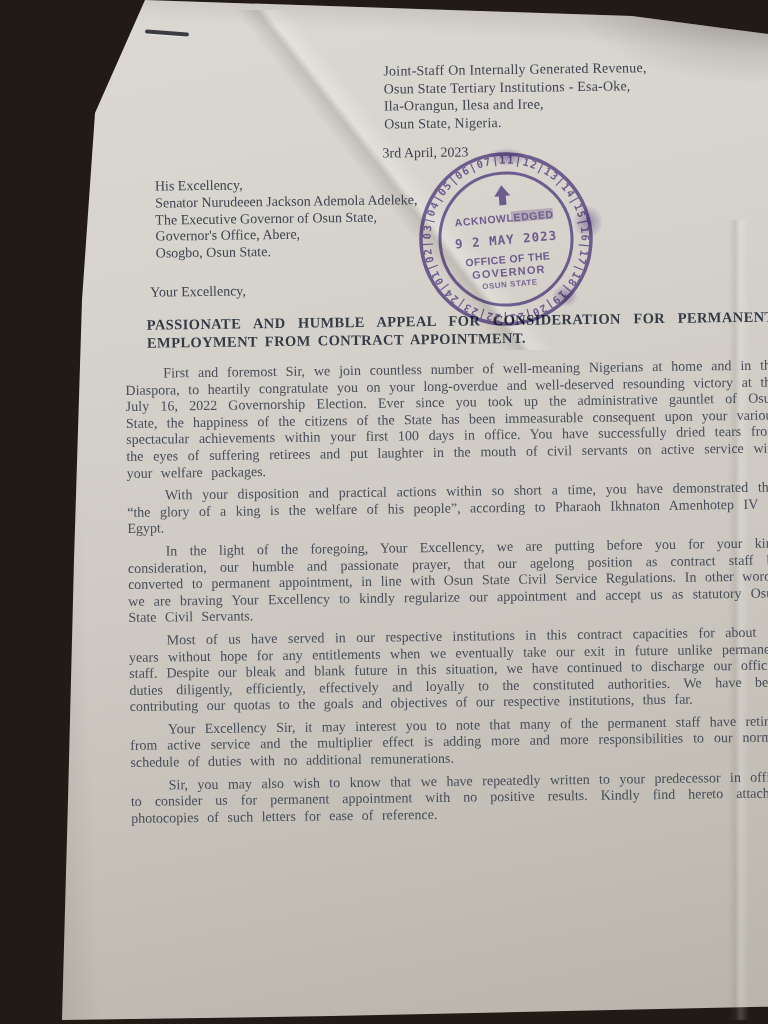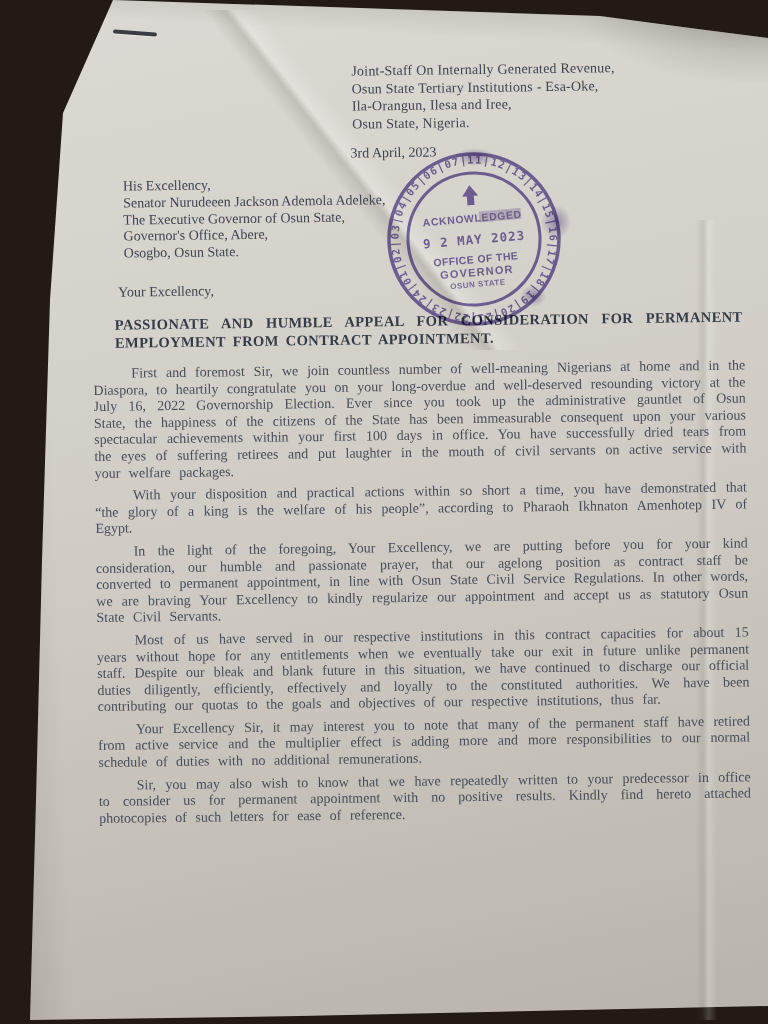--- a/index.html
+++ b/index.html
@@ -69,21 +69,21 @@
     position:absolute;border-radius:50%;pointer-events:none;mix-blend-mode:multiply;
     background:radial-gradient(closest-side, rgba(110,88,167,.55), rgba(110,88,167,0));
   }
   .blot-1{left:541px;top:205px;width:30px;height:34px;}
   .blot-2{left:520px;top:285px;width:26px;height:22px;}
   .blot-3{left:455px;top:148px;width:40px;height:18px;}
 </style>
 </head>
 <body>
 
-<div style="position:absolute;inset:0;">
+<div style="position:absolute;inset:0;margin-left:32px;">
 
   <div class="paper"></div>
   <div class="crease-diagonal"></div>
   <div class="crease-vertical"></div>
   <div class="edge-shade"></div>
   <div class="staple"></div>
 
   <div class="letter">
 
     <div class="sender">

